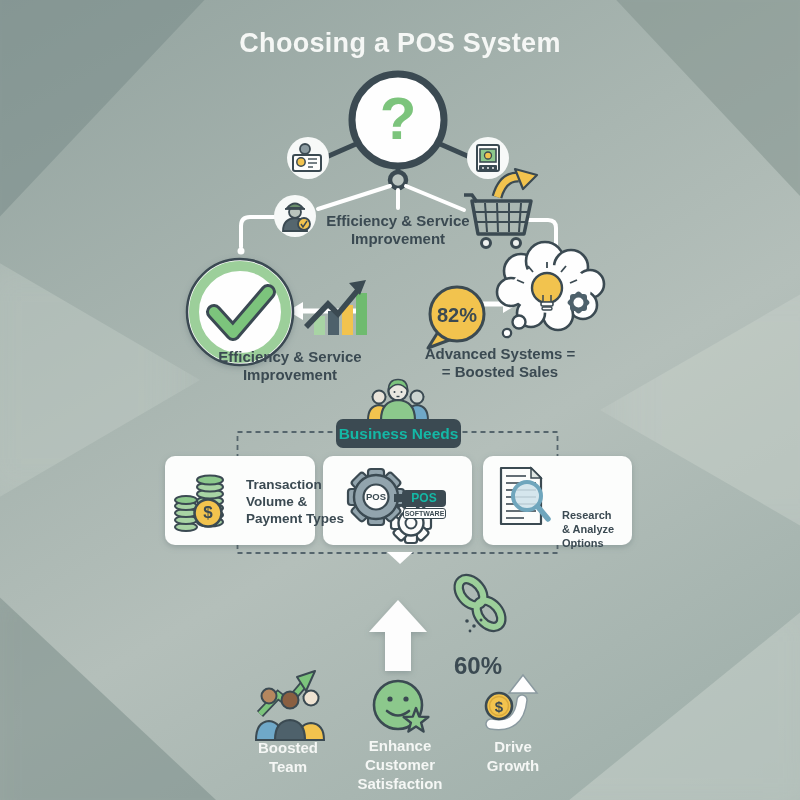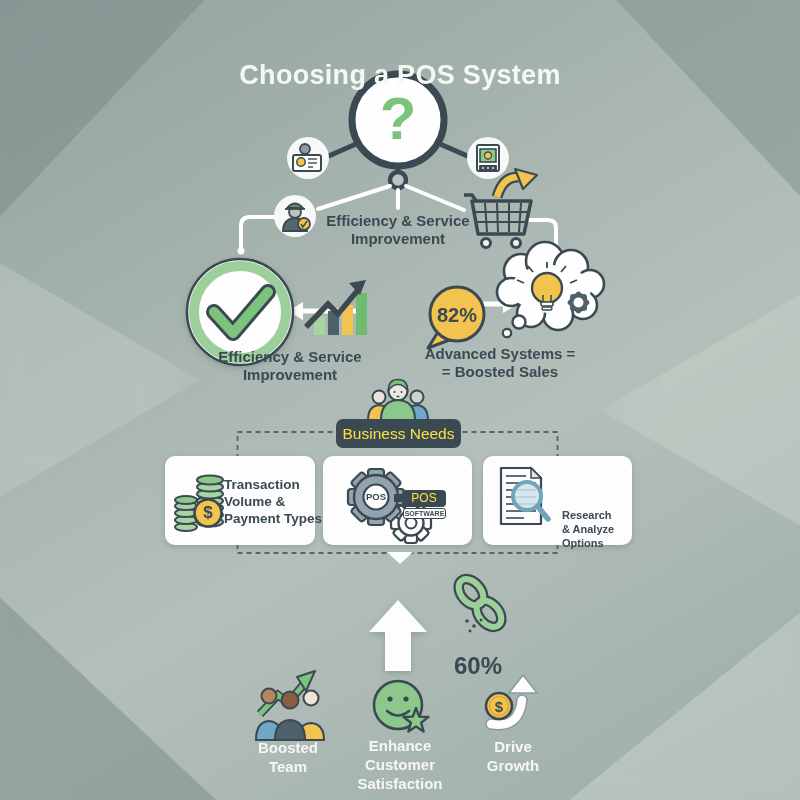--- a/index.html
+++ b/index.html
@@ -11,22 +11,22 @@
   .blob{position:absolute;filter:blur(26px);opacity:.55;}
   svg.art{position:absolute;left:0;top:0;z-index:2;}
   .lbl{
     position:absolute;z-index:3;color:#3b4a52;font-weight:bold;
     white-space:pre-line;text-align:center;line-height:1.2;
   }
   .ctr{transform:translateX(-50%);}
   .white{color:#f5f7f5;}
   .left{text-align:left;}
   .box{
-    position:absolute;z-index:3;background:#3b4a52;color:#fde047;
-    font-weight:normal;text-align:center;border-radius:7px;
+    position:absolute;z-index:3;background:#3b4a52;color:#14b8a6;
+    font-weight:bold;text-align:center;border-radius:7px;
   }
   .tag-soft{
     position:absolute;z-index:3;background:#fdfdfc;border:1.5px solid #3b4a52;
     color:#3b4a52;font-weight:bold;text-align:center;border-radius:3px;
   }
 </style>
 </head>
 <body>
 
 <div class="canvas">
@@ -306,38 +306,38 @@
 
     <g>
       <path d="M491 724 Q519 729 522 700" stroke="#8b9aa0" stroke-width="11.5" fill="none" stroke-linecap="round"></path>
       <path d="M491 724 Q519 729 522 700" stroke="#fefefe" stroke-width="8.5" fill="none" stroke-linecap="round"></path>
       <polygon points="523,675 509,693 537,693" fill="#fefefe" stroke="#8b9aa0" stroke-width="1.5"></polygon>
       <circle cx="499" cy="706" r="13" fill="#f2c34e" stroke="#3b4a52" stroke-width="2.6"></circle>
       <circle cx="499" cy="706" r="9.5" fill="none" stroke="#d9a93c" stroke-width="1.5"></circle>
     </g>
   </svg>
 
-  <div class="lbl ctr white" style="left:400px;top:27px;font-size:27px;letter-spacing:.3px;margin-top:32px;">Choosing a POS System</div>
+  <div class="lbl ctr white" style="left:400px;top:27px;font-size:27px;letter-spacing:.3px;">Choosing a POS System</div>
 
   <div class="lbl ctr" style="left:398px;top:89px;font-size:60px;line-height:1;color:#7cc47c;">?</div>
 
   <div class="lbl ctr" style="left:398px;top:212px;font-size:15px;">Efficiency &amp; Service
 Improvement</div>
 
   <div class="lbl ctr" style="left:290px;top:348px;font-size:15px;">Efficiency &amp; Service
 Improvement</div>
 
   <div class="lbl ctr" style="left:457px;top:303px;font-size:20px;">82%</div>
 
   <div class="lbl ctr" style="left:500px;top:345px;font-size:15px;">Advanced Systems =
 = Boosted Sales</div>
 
   <div class="box" style="left:336px;top:419px;width:125px;height:29px;font-size:15.5px;line-height:29px;">Business Needs</div>
 
-  <div class="lbl left" style="left:224px;top:477px;font-size:13.5px;line-height:1.25;">Transaction
+  <div class="lbl left" style="left:246px;top:477px;font-size:13.5px;line-height:1.25;">Transaction
 Volume &amp;
 Payment Types</div>
 
   <div class="lbl ctr" style="left:208px;top:504px;font-size:17px;line-height:1;">$</div>
 
   <div class="lbl ctr" style="left:376px;top:492px;font-size:9.5px;line-height:1;">POS</div>
 
   <div class="box" style="left:402px;top:490px;width:44px;height:17px;font-size:12px;line-height:17px;border-radius:4px;">POS</div>
 
   <div class="tag-soft" style="left:403px;top:508px;width:41px;height:9px;font-size:7px;line-height:9px;">SOFTWARE</div>

